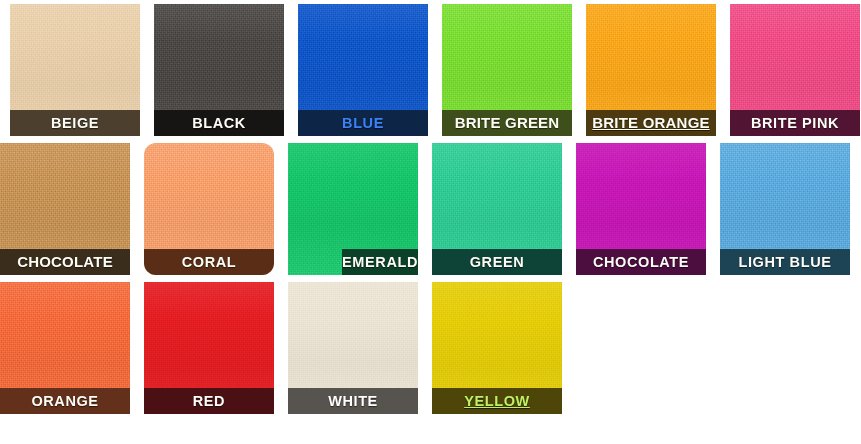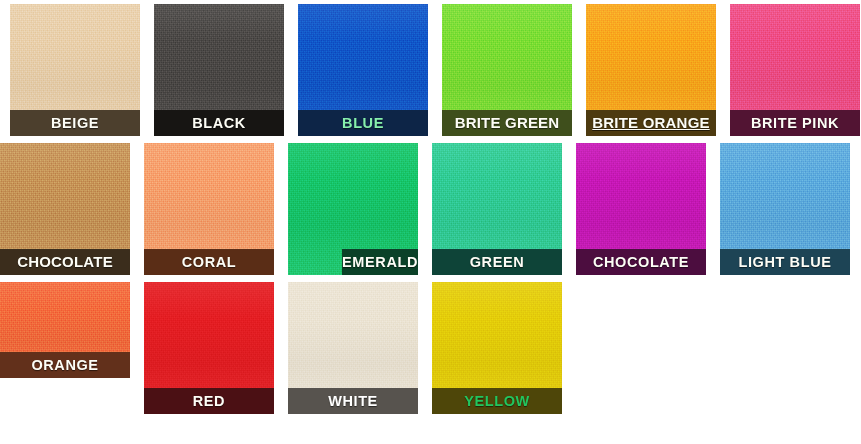--- a/index.html
+++ b/index.html
@@ -104,21 +104,21 @@
       <div class="swatch" title="BLACK" style="flex: 0 0 130px; width: 130px; height: 132px;">
         <div class="swatch-fill" style="background: rgb(74, 71, 69);"></div>
         <div class="swatch-grain"></div>
         <div class="swatch-sheen"></div>
         <div class="swatch-label" style="background: rgb(23, 21, 19); color: rgb(253, 253, 246);">BLACK</div>
       </div>
       <div class="swatch" title="BLUE" style="flex: 0 0 130px; width: 130px; height: 132px;">
         <div class="swatch-fill" style="background: rgb(16, 85, 200);"></div>
         <div class="swatch-grain"></div>
         <div class="swatch-sheen"></div>
-        <div class="swatch-label" style="background: rgb(13, 37, 71); color: #86efac;">BLUE</div>
+        <div class="swatch-label" style="background: rgb(13, 37, 71); color: #3b82f6;">BLUE</div>
       </div>
       <div class="swatch" title="BRITE GREEN" style="flex: 0 0 130px; width: 130px; height: 132px;">
         <div class="swatch-fill" style="background: rgb(121, 221, 50);"></div>
         <div class="swatch-grain"></div>
         <div class="swatch-sheen"></div>
         <div class="swatch-label tight" style="background: rgb(63, 79, 28); color: rgb(253, 253, 246);">BRITE GREEN</div>
       </div>
       <div class="swatch" title="BRITE ORANGE" style="flex: 0 0 130px; width: 130px; height: 132px;">
         <div class="swatch-fill" style="background: rgb(249, 165, 26);"></div>
         <div class="swatch-grain"></div>
@@ -132,21 +132,21 @@
         <div class="swatch-label" style="background: rgb(82, 20, 51); color: rgb(253, 253, 246);">BRITE PINK</div>
       </div>
     </div>
     <div class="swatch-row" style="gap: 14px;">
       <div class="swatch" title="CHOCOLATE" style="flex: 0 0 130px; width: 130px; height: 132px;">
         <div class="swatch-fill" style="background: rgb(198, 146, 85);"></div>
         <div class="swatch-grain"></div>
         <div class="swatch-sheen"></div>
         <div class="swatch-label tight" style="background: rgb(59, 45, 28); color: rgb(253, 253, 246);">CHOCOLATE</div>
       </div>
-      <div class="swatch" title="CORAL" style="flex: 0 0 130px; width: 130px; height: 132px;">
+      <div class="swatch" title="CORAL" style="flex: 0 0 130px; width: 130px; height: 132px; border-radius: 12px;">
         <div class="swatch-fill" style="background: rgb(247, 158, 106);"></div>
         <div class="swatch-grain"></div>
         <div class="swatch-sheen"></div>
         <div class="swatch-label" style="background: rgb(90, 45, 22); color: rgb(253, 253, 246);">CORAL</div>
       </div>
       <div class="swatch" title="EMERALD" style="flex: 0 0 130px; width: 130px; height: 132px; align-items: flex-end;">
         <div class="swatch-fill" style="background: rgb(22, 196, 104);"></div>
         <div class="swatch-grain"></div>
         <div class="swatch-sheen"></div>
         <div class="swatch-label" style="background: rgb(11, 65, 40); color: rgb(253, 253, 246);">EMERALD</div>
@@ -164,21 +164,21 @@
         <div class="swatch-label" style="background: rgb(76, 13, 63); color: rgb(253, 253, 246);">CHOCOLATE</div>
       </div>
       <div class="swatch" title="LIGHT BLUE" style="flex: 0 0 130px; width: 130px; height: 132px;">
         <div class="swatch-fill" style="background: rgb(90, 169, 221);"></div>
         <div class="swatch-grain"></div>
         <div class="swatch-sheen"></div>
         <div class="swatch-label" style="background: rgb(29, 68, 85); color: rgb(253, 253, 246);">LIGHT BLUE</div>
       </div>
     </div>
     <div class="swatch-row" style="gap: 14px;">
-      <div class="swatch" title="ORANGE" style="flex: 0 0 130px; width: 130px; height: 96px;">
+      <div class="swatch" title="ORANGE" style="flex: 0 0 130px; width: 130px; height: 132px;">
         <div class="swatch-fill" style="background: rgb(244, 105, 59);"></div>
         <div class="swatch-grain"></div>
         <div class="swatch-sheen"></div>
         <div class="swatch-label" style="background: rgb(98, 48, 27); color: rgb(253, 253, 246);">ORANGE</div>
       </div>
       <div class="swatch" title="RED" style="flex: 0 0 130px; width: 130px; height: 132px;">
         <div class="swatch-fill" style="background: rgb(228, 29, 34);"></div>
         <div class="swatch-grain"></div>
         <div class="swatch-sheen"></div>
         <div class="swatch-label" style="background: rgb(75, 16, 20); color: rgb(253, 253, 246);">RED</div>
@@ -186,18 +186,18 @@
       <div class="swatch" title="WHITE" style="flex: 0 0 130px; width: 130px; height: 132px;">
         <div class="swatch-fill" style="background: rgb(235, 227, 210);"></div>
         <div class="swatch-grain"></div>
         <div class="swatch-sheen"></div>
         <div class="swatch-label" style="background: rgb(87, 83, 78); color: #ffffff;">WHITE</div>
       </div>
       <div class="swatch" title="YELLOW" style="flex: 0 0 130px; width: 130px; height: 132px;">
         <div class="swatch-fill" style="background: rgb(228, 204, 9);"></div>
         <div class="swatch-grain"></div>
         <div class="swatch-sheen"></div>
-        <div class="swatch-label" style="background: rgb(78, 70, 9); color: #22c55e;">YELLOW</div>
+        <div class="swatch-label" style="background: rgb(78, 70, 9); color: #bef264; text-decoration: underline;">YELLOW</div>
       </div>
       <div class="swatch empty" style="flex: 0 0 130px; width: 130px; height: 132px;"></div>
       <div class="swatch empty" style="flex: 0 0 130px; width: 130px; height: 132px;"></div>
     </div>
   </div>
 
 </body></html>

